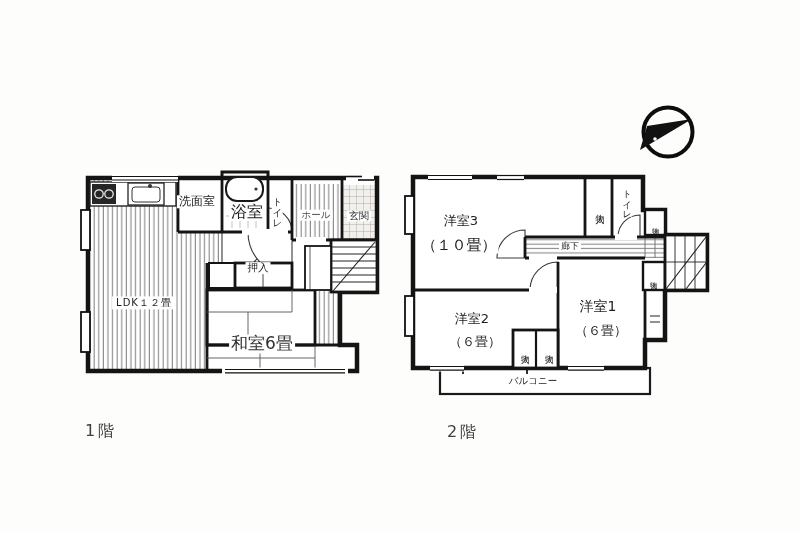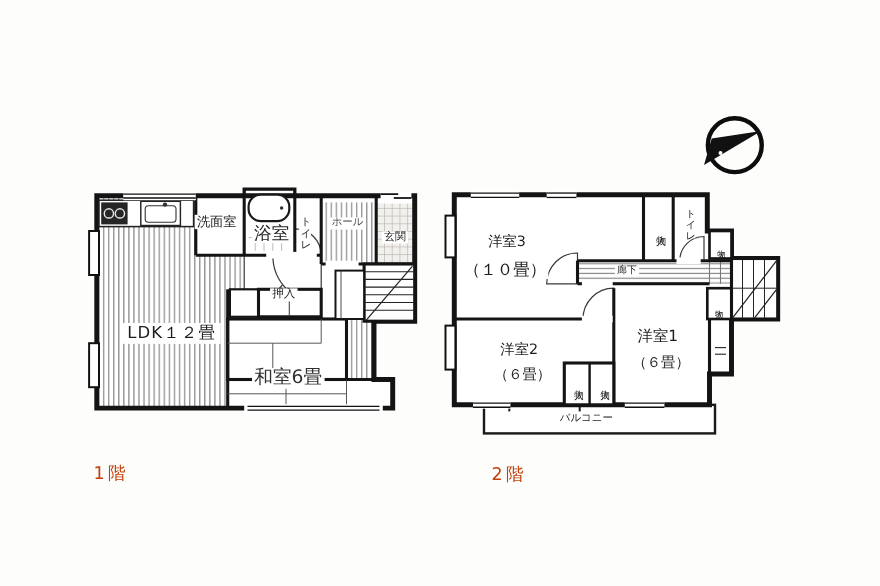--- a/index.html
+++ b/index.html
@@ -9,21 +9,21 @@
   }
   .stage svg{position:absolute;left:0;top:0;}
   .lbl{
     position:absolute;transform:translate(-50%,-50%);
     background:#ffffff;white-space:nowrap;color:#1d1d1d;
     padding:0 2px;line-height:1.12;z-index:5;
   }
   .lbl.v{writing-mode:vertical-rl;text-orientation:upright;padding:2px 0;letter-spacing:0;}
   .title{
     position:absolute;transform:translate(-50%,-50%);
-    color:#c2410c;letter-spacing:3px;font-size:16px;z-index:5;background:transparent;
+    color:#404040;letter-spacing:3px;font-size:16px;z-index:5;background:transparent;
   }
 </style>
 </head>
 <body>
 
 <div class="stage">
 
 <svg width="800" height="533" viewBox="0 0 800 533">
   <defs>
     <pattern id="pv" patternUnits="userSpaceOnUse" width="4.6" height="10">
@@ -220,25 +220,25 @@
   <g>
     <circle cx="668" cy="132" r="24.5" fill="none" stroke="#0d0d0d" stroke-width="4"></circle>
     <polygon points="640,150 647,126 692,119" fill="#111"></polygon>
     <circle cx="655" cy="139" r="1.8" fill="#ffffff"></circle>
   </g>
 </svg>
 
 <div class="lbl" style="left:197px;top:202px;font-size:12px">洗面室</div>
 <div class="lbl" style="left:247px;top:212px;font-size:16px">浴室</div>
 <div class="lbl v" style="left:277px;top:207px;font-size:9.5px">トイレ</div>
-<div class="lbl" style="left:316px;top:203px;font-size:9.5px;color:#4a4a4a">ホール</div>
+<div class="lbl" style="left:316px;top:215px;font-size:9.5px;color:#4a4a4a">ホール</div>
 <div class="lbl" style="left:359px;top:216px;font-size:10px">玄関</div>
 <div class="lbl" style="left:258px;top:268px;font-size:10.5px">押入</div>
 <div class="lbl" style="left:262px;top:344px;font-size:17px;color:#303030">和室6畳</div>
-<div class="lbl" style="left:156px;top:303px;font-size:15px;letter-spacing:1px;padding:1px 4px">LDK１２畳</div>
+<div class="lbl" style="left:144px;top:303px;font-size:10px;letter-spacing:1px;padding:1px 4px">LDK１２畳</div>
 <div class="title" style="left:101px;top:431px">1階</div>
 
 <div class="lbl" style="left:461px;top:221px;font-size:13px">洋室3</div>
 <div class="lbl" style="left:459px;top:245px;font-size:15px">（１０畳）</div>
 <div class="lbl v" style="left:600px;top:207px;font-size:9px">物入</div>
 <div class="lbl v" style="left:627px;top:199px;font-size:9px">トイレ</div>
 <div class="lbl v" style="left:655px;top:222px;font-size:7.5px">物入</div>
 <div class="lbl" style="left:570px;top:246px;font-size:9px">廊下</div>
 <div class="lbl v" style="left:653px;top:276px;font-size:7.5px">物入</div>
 <div class="lbl" style="left:472px;top:319px;font-size:13px">洋室2</div>

